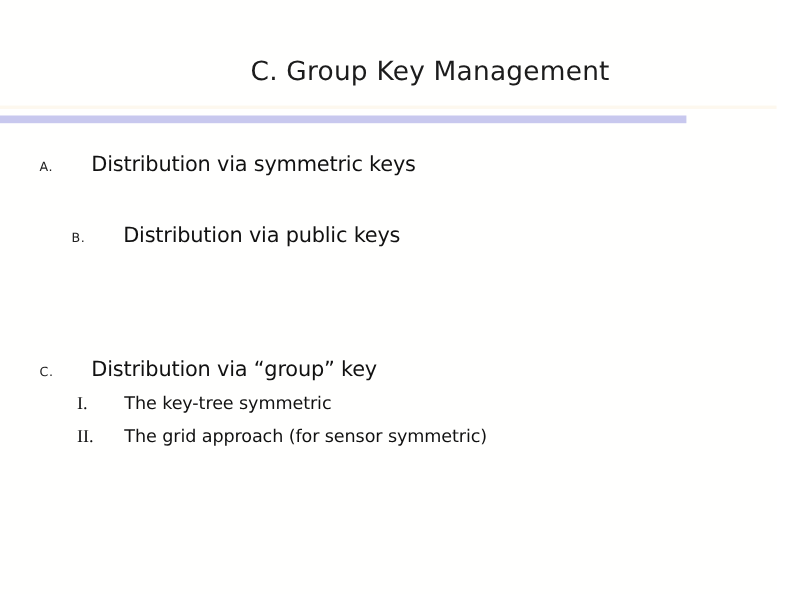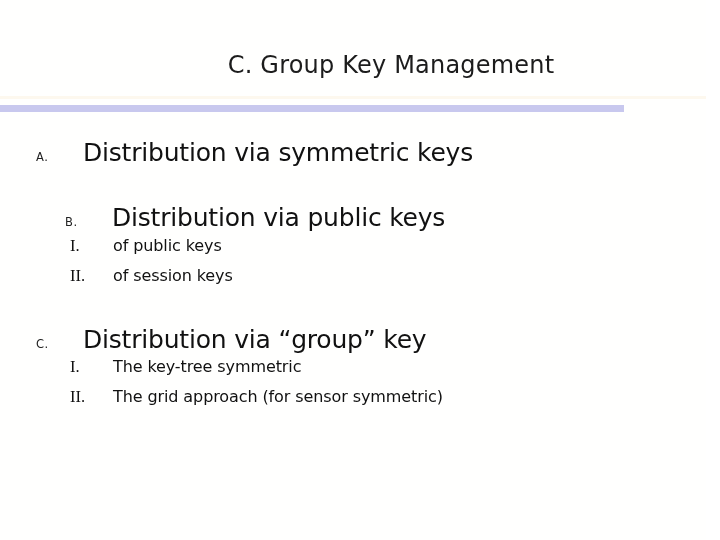--- a/index.html
+++ b/index.html
@@ -51,21 +51,21 @@
     white-space: nowrap;
   }
   .alpha-marker {
     display: inline-block;
     width: 47px;
     font-size: 11.5px;
     letter-spacing: 0.5px;
     color: #222222;
   }
   .main-text {
-    font-size: 25px;
+    font-size: 19px;
     letter-spacing: -0.2px;
     color: #111111;
   }
   .sub-row {
     position: absolute;
     left: 70px;
     white-space: nowrap;
   }
   .roman-marker {
     display: inline-block;
@@ -99,27 +99,21 @@
   <div class="accent-bar"></div>
 
   <div class="main-row row-a">
     <span class="alpha-marker">A.</span><span class="main-text">Distribution via symmetric keys</span>
   </div>
 
   <div class="main-row row-b">
     <span class="alpha-marker">B.</span><span class="main-text">Distribution via public keys</span>
   </div>
 
-  <div class="sub-row row-b1">
-    <span class="roman-marker">I.</span><span class="sub-text">of public keys</span>
-  </div>
 
-  <div class="sub-row row-b2">
-    <span class="roman-marker">II.</span><span class="sub-text">of session keys</span>
-  </div>
 
   <div class="main-row row-c">
     <span class="alpha-marker">C.</span><span class="main-text">Distribution via “group” key</span>
   </div>
 
   <div class="sub-row row-c1">
     <span class="roman-marker">I.</span><span class="sub-text">The key-tree symmetric</span>
   </div>
 
   <div class="sub-row row-c2">

